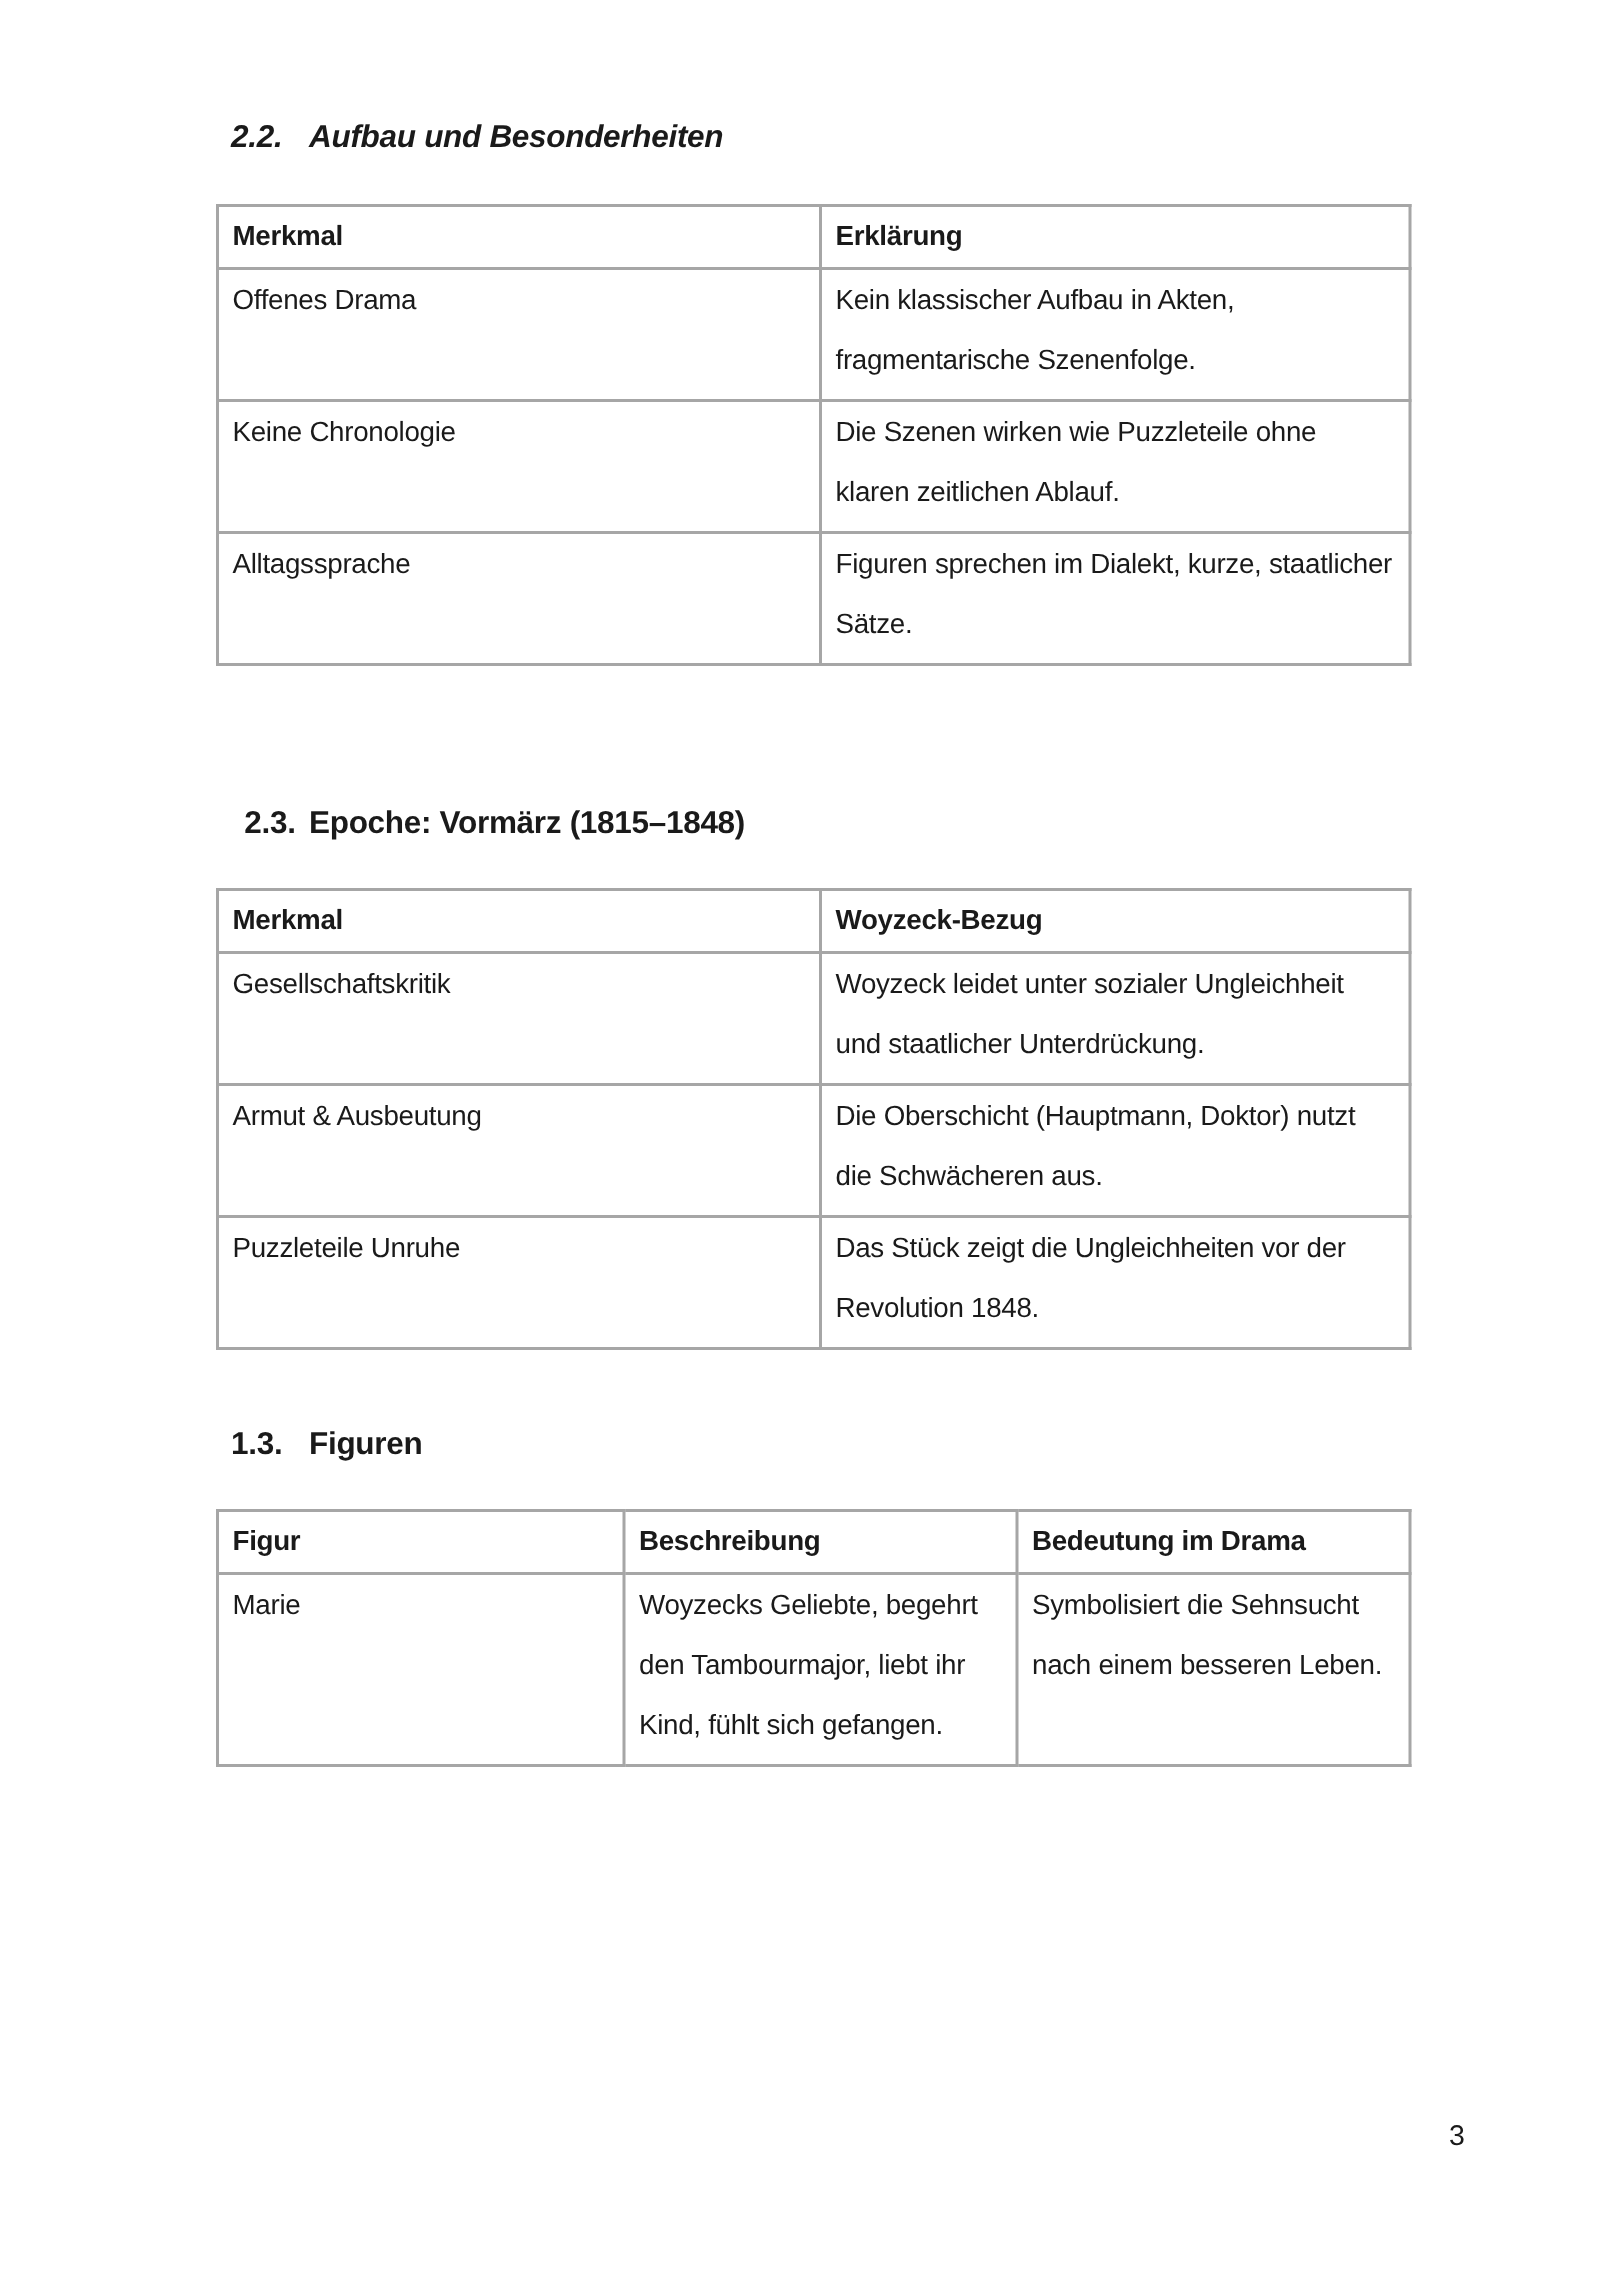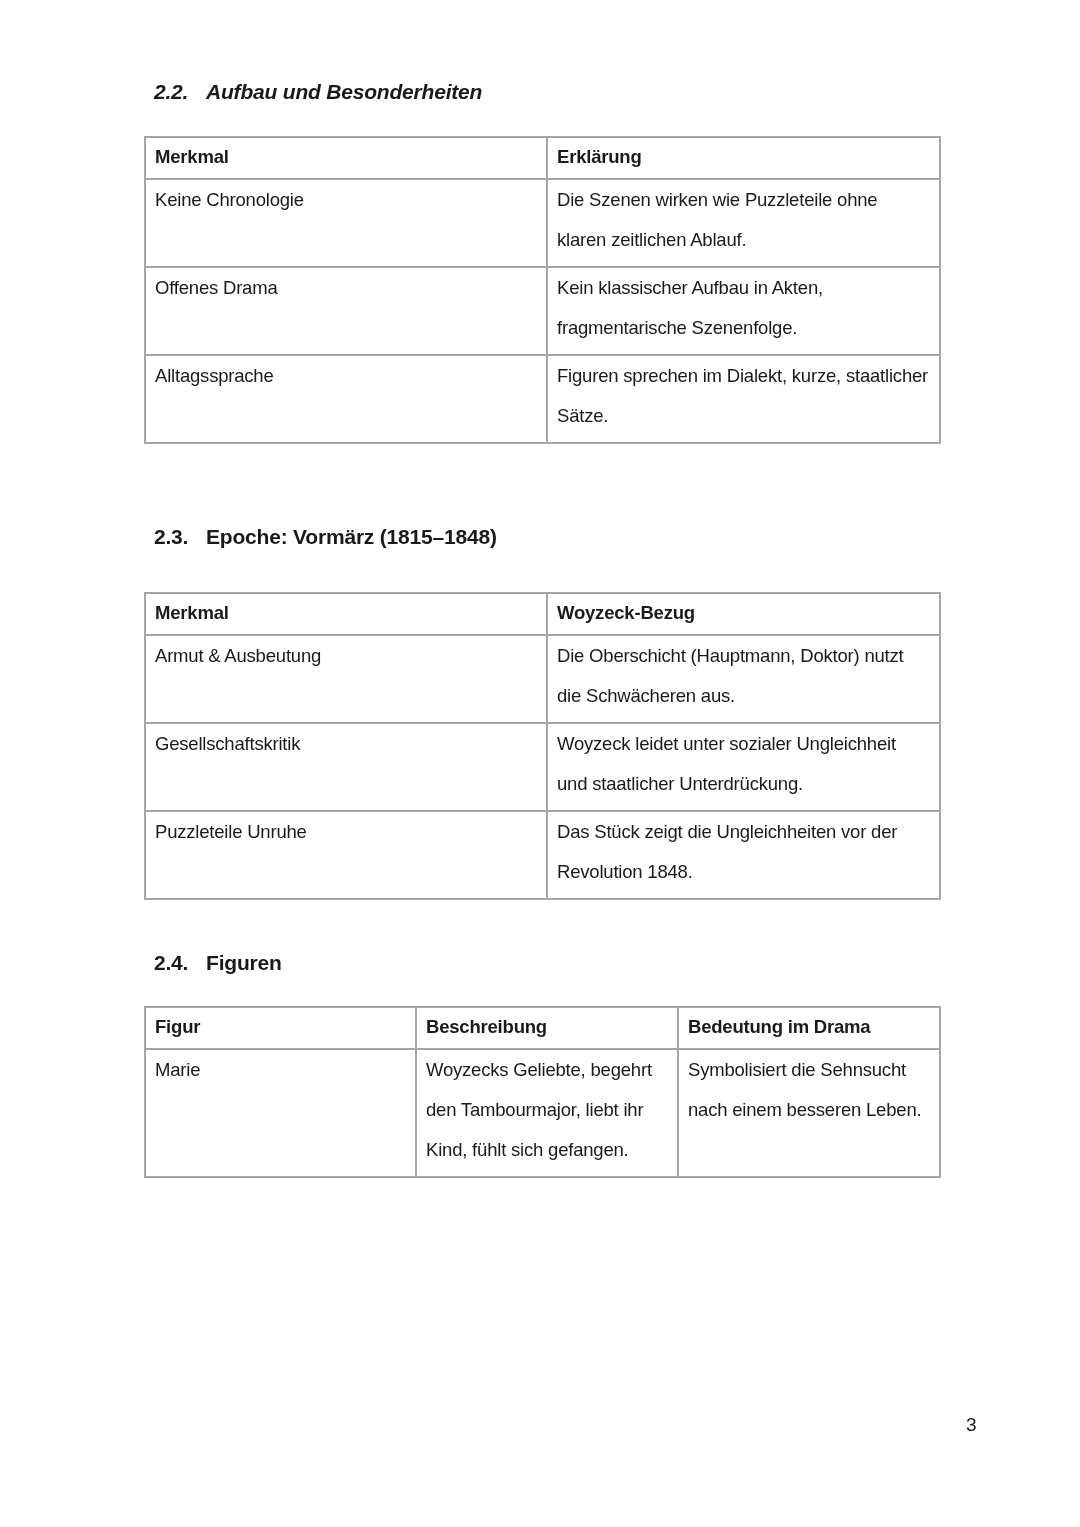--- a/index.html
+++ b/index.html
@@ -77,90 +77,90 @@
     </colgroup>
   <thead>
     <tr>
       <th>Merkmal</th>
       <th>Erklärung</th>
     </tr>
   </thead>
   <tbody>
     <tr>
       <td>
+          <span class="cell-text">Offenes Drama</span>
+        </td>
+      <td>
+          <span class="cell-text">Kein klassischer Aufbau in Akten, fragmentarische Szenenfolge.</span>
+        </td>
+    </tr>
+    <tr>
+      <td>
           <span class="cell-text">Keine Chronologie</span>
         </td>
       <td>
           <span class="cell-text">Die Szenen wirken wie Puzzleteile ohne klaren zeitlichen Ablauf.</span>
-        </td>
-    </tr>
-    <tr>
-      <td>
-          <span class="cell-text">Offenes Drama</span>
-        </td>
-      <td>
-          <span class="cell-text">Kein klassischer Aufbau in Akten, fragmentarische Szenenfolge.</span>
         </td>
     </tr>
     <tr>
       <td>
           <span class="cell-text">Alltagssprache</span>
         </td>
       <td>
           <span class="cell-text">Figuren sprechen im Dialekt, kurze, staatlicher Sätze.</span>
         </td>
     </tr>
   </tbody>
 </table>
 
-<h2 class="section-heading" style="top:524px;">
+<h2 class="section-heading" style="top:536px;text-align:center;">
   <span class="num">2.3.</span><span>Epoche: Vormärz (1815–1848)</span>
 </h2>
 
 <table class="doc-table" style="top:576px;">
   <colgroup>
       <col style="width:402px">
       <col style="width:393px">
     </colgroup>
   <thead>
     <tr>
       <th>Merkmal</th>
       <th>Woyzeck-Bezug</th>
     </tr>
   </thead>
   <tbody>
     <tr>
       <td>
+          <span class="cell-text">Gesellschaftskritik</span>
+        </td>
+      <td>
+          <span class="cell-text">Woyzeck leidet unter sozialer Ungleichheit und staatlicher Unterdrückung.</span>
+        </td>
+    </tr>
+    <tr>
+      <td>
           <span class="cell-text">Armut &amp; Ausbeutung</span>
         </td>
       <td>
           <span class="cell-text">Die Oberschicht (Hauptmann, Doktor) nutzt die Schwächeren aus.</span>
-        </td>
-    </tr>
-    <tr>
-      <td>
-          <span class="cell-text">Gesellschaftskritik</span>
-        </td>
-      <td>
-          <span class="cell-text">Woyzeck leidet unter sozialer Ungleichheit und staatlicher Unterdrückung.</span>
         </td>
     </tr>
     <tr>
       <td>
           <span class="cell-text">Puzzleteile Unruhe</span>
         </td>
       <td>
           <span class="cell-text">Das Stück zeigt die Ungleichheiten vor der Revolution 1848.</span>
         </td>
     </tr>
   </tbody>
 </table>
 
 <h2 class="section-heading" style="top:950px;">
-  <span class="num">2.4.</span><span>Figuren</span>
+  <span class="num">1.3.</span><span>Figuren</span>
 </h2>
 
 <table class="doc-table" style="top:990px;">
   <colgroup>
       <col style="width:271px">
       <col style="width:262px">
       <col style="width:262px">
     </colgroup>
   <thead>
     <tr>

